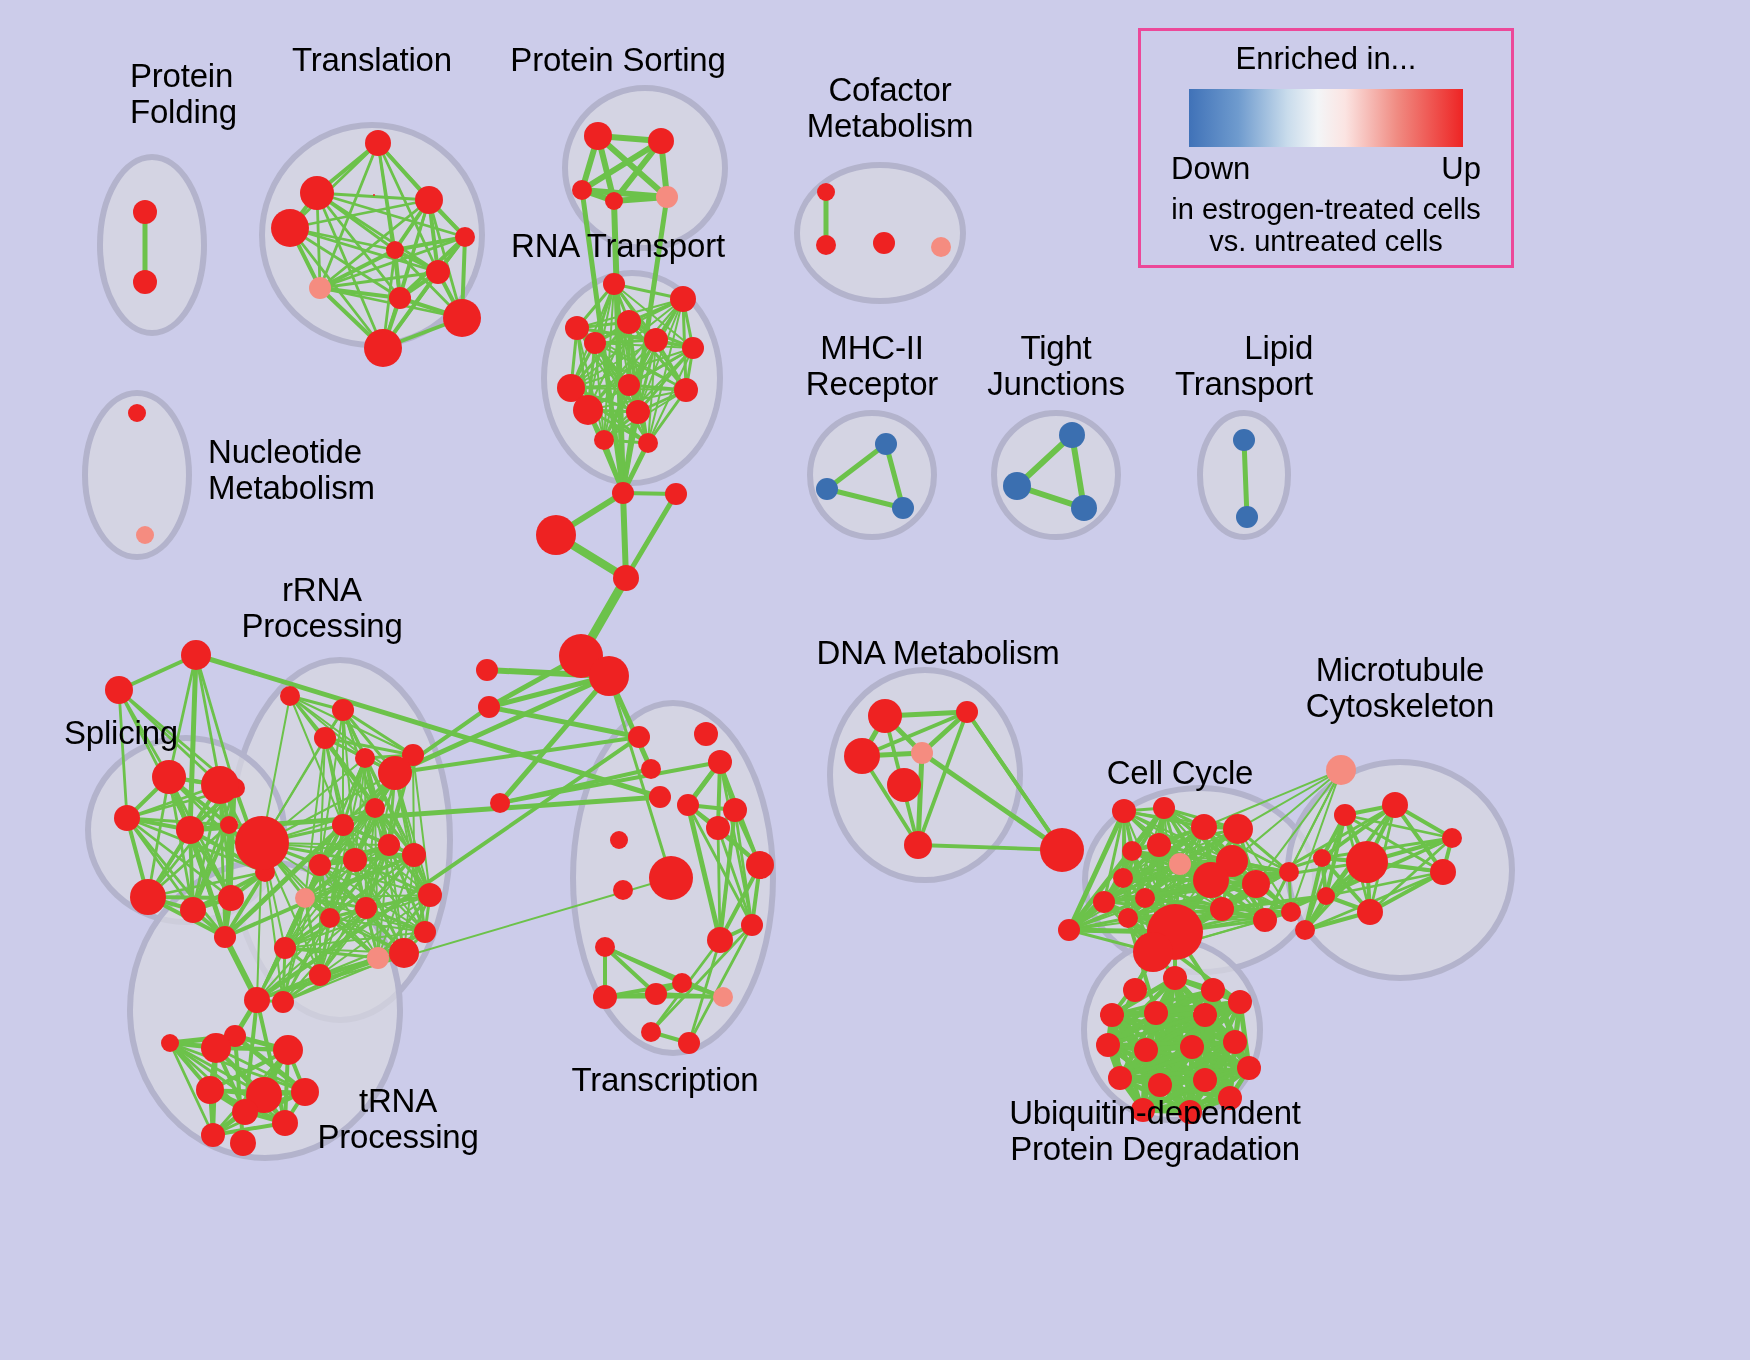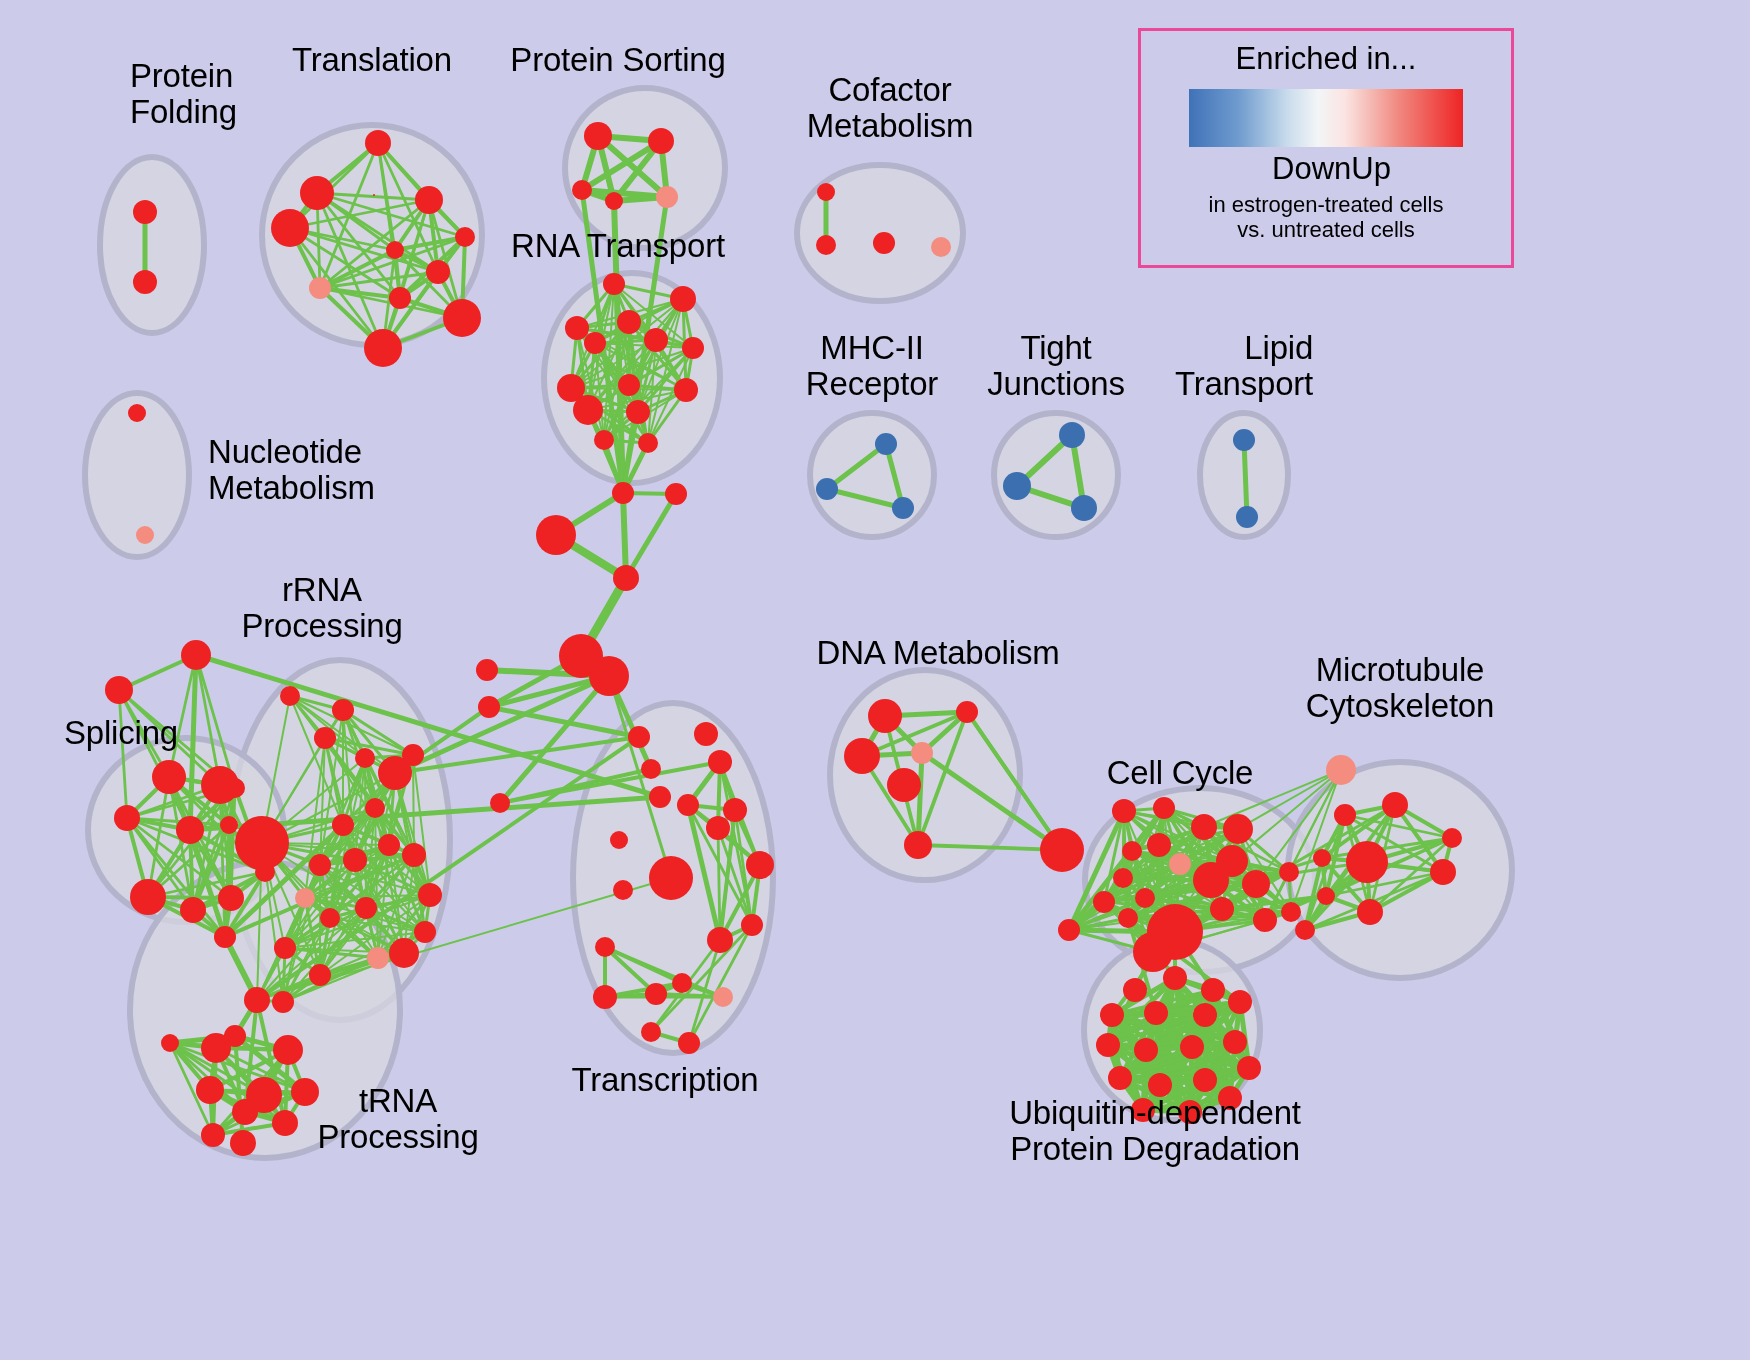--- a/index.html
+++ b/index.html
@@ -48,28 +48,28 @@
     color: #000;
     margin-top: 10px;
   }
   #legend-bar {
     height: 58px;
     margin: 12px 48px 0 48px;
     background: linear-gradient(to right, #4072b8 0%, #6f9bce 18%, #c9dcec 36%, #f3f5f7 47%, #fbe4e2 57%, #f08b82 76%, #ee2424 100%);
   }
   #legend-ends {
     display: flex;
-    justify-content: center;
-    padding: 4px 19px 0 30px;
+    justify-content: space-between;
+    padding: 4px 30px 0 30px;
     font-size: 31px;
     color: #000;
   }
   .legend-sub {
     text-align: center;
-    font-size: 22px;
+    font-size: 29px;
     color: #000;
     line-height: 1.12;
   }
   #legend-sub1 { margin-top: 6px; }
 </style>
 </head>
 <body>
 
 <div id="canvas-wrap" style="background: rgb(204, 204, 234); width: 1750px; height: 1360px;">
   <svg id="network-svg" viewBox="0 0 1750 1360" preserveAspectRatio="none">

